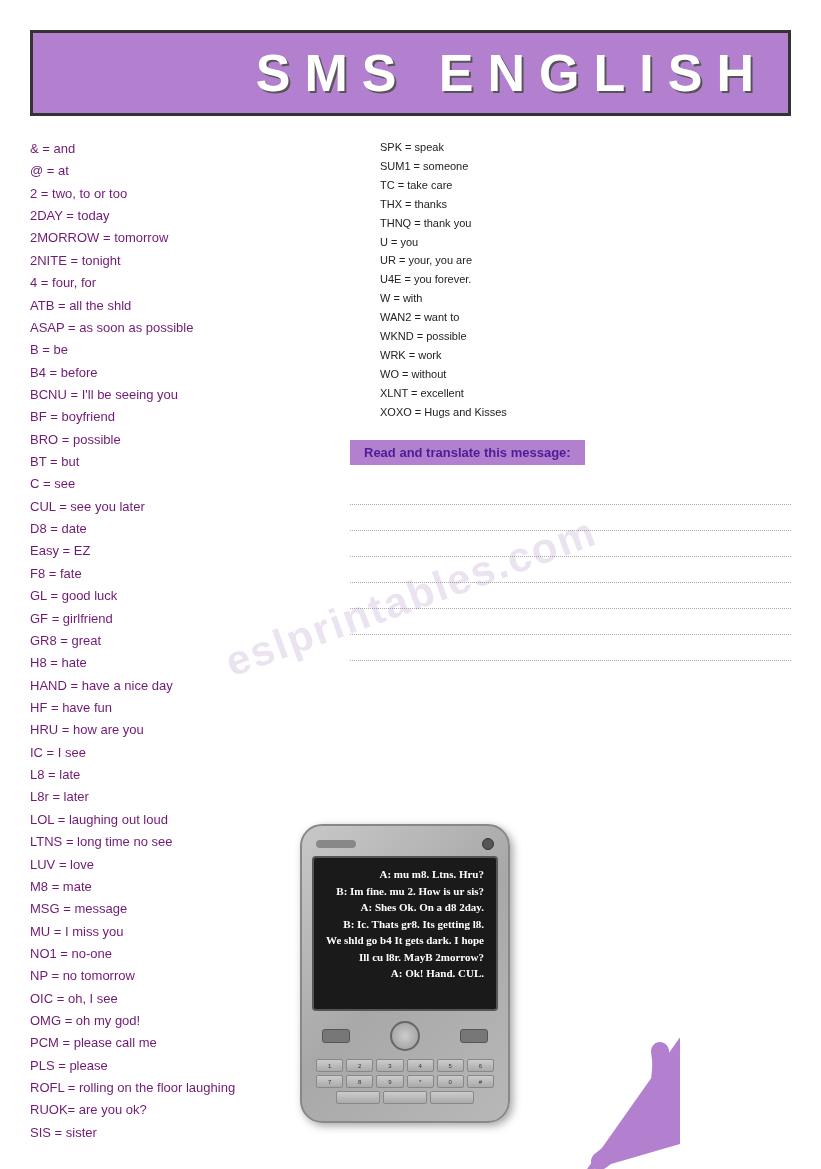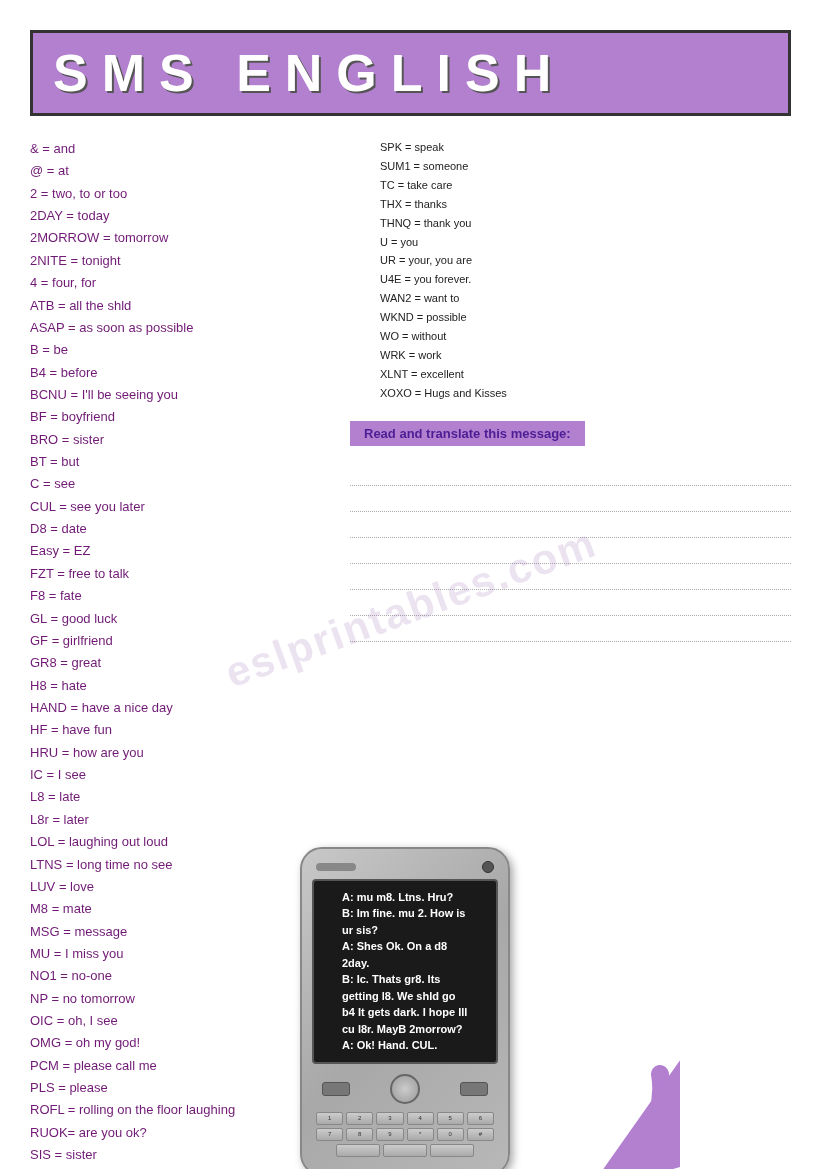--- a/index.html
+++ b/index.html
@@ -11,21 +11,21 @@
       font-size: 13px;
       color: #222;
       padding: 30px 30px 30px 30px;
     }
 
     .title-box {
       background: #b380d0;
       border: 3px solid #333;
       padding: 10px 20px;
       margin-bottom: 22px;
-      text-align: left;
+      text-align: right;
     }
 
     .title-box h1 {
       font-size: 52px;
       font-weight: 900;
       letter-spacing: 14px;
       color: #fff;
       font-family: Arial Black, Arial, sans-serif;
       text-shadow: 2px 2px 0 #555;
     }
@@ -105,28 +105,29 @@
       height: 12px;
       background: #555;
       border-radius: 50%;
       border: 1px solid #333;
     }
 
     .phone-screen {
       background: #1a1a1a;
       border: 2px solid #555;
       border-radius: 4px;
-      padding: 8px 28px;
+      padding: 8px 12px;
       min-height: 155px;
       margin-bottom: 10px;
       color: #fff;
-      font-family: Liberation Sans, sans-serif;
+      font-family: Liberation Serif, serif;
       font-size: 11px;
       line-height: 1.5;
       font-weight: bold;
+      text-align: right;
     }
 
     .phone-nav-area {
       display: flex;
       justify-content: space-between;
       align-items: center;
       margin-bottom: 8px;
       padding: 0 10px;
     }
 
@@ -217,27 +218,26 @@
           <li>2DAY = today</li>
           <li>2MORROW = tomorrow</li>
           <li>2NITE = tonight</li>
           <li>4 = four, for</li>
           <li>ATB = all the shld</li>
           <li>ASAP = as soon as possible</li>
           <li>B = be</li>
           <li>B4 = before</li>
           <li>BCNU  = I'll be seeing you</li>
           <li>BF = boyfriend</li>
-          <li>BRO = sister</li>
+          <li>BRO = possible</li>
           <li>BT = but</li>
           <li>C = see</li>
           <li>CUL = see you later</li>
           <li>D8 = date</li>
           <li>Easy = EZ</li>
-          <li>FZT = free to talk</li>
           <li>F8 = fate</li>
           <li>GL = good luck</li>
           <li>GF = girlfriend</li>
           <li>GR8 = great</li>
           <li>H8 = hate</li>
           <li>HAND = have a nice day</li>
           <li>HF = have fun</li>
           <li>HRU = how are you</li>
           <li>IC = I see</li>
           <li>L8 = late</li>
@@ -263,24 +263,25 @@
     <div class="col-right">
       <ul class="right-top-list" id="right-list">
           <li>SPK = speak</li>
           <li>SUM1 = someone</li>
           <li>TC = take care</li>
           <li>THX = thanks</li>
           <li>THNQ = thank you</li>
           <li>U = you</li>
           <li>UR = your, you are</li>
           <li>U4E = you forever.</li>
+          <li>W = with</li>
           <li>WAN2 = want to</li>
           <li>WKND = possible</li>
+          <li>WRK = work</li>
           <li>WO = without</li>
-          <li>WRK = work</li>
           <li>XLNT = excellent</li>
           <li>XOXO = Hugs and Kisses</li>
         </ul>
 
       
       <div class="translate-box">Read and translate this message:</div>
 
       
       <div class="dotted-lines" id="dotted-lines">
           <div class="dotted-line"></div>

